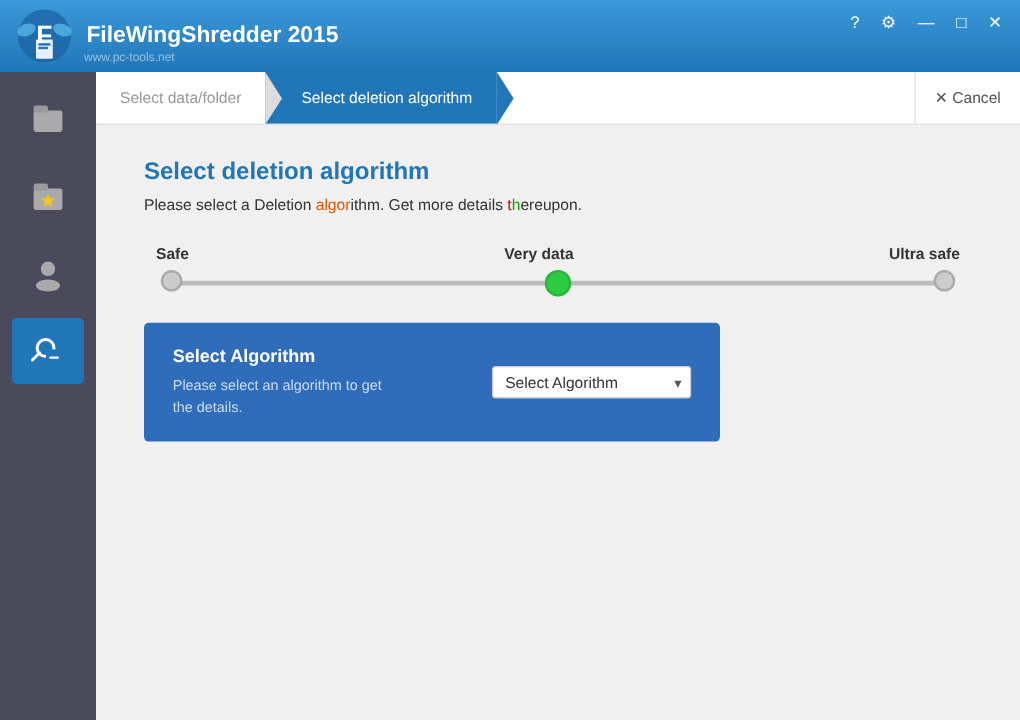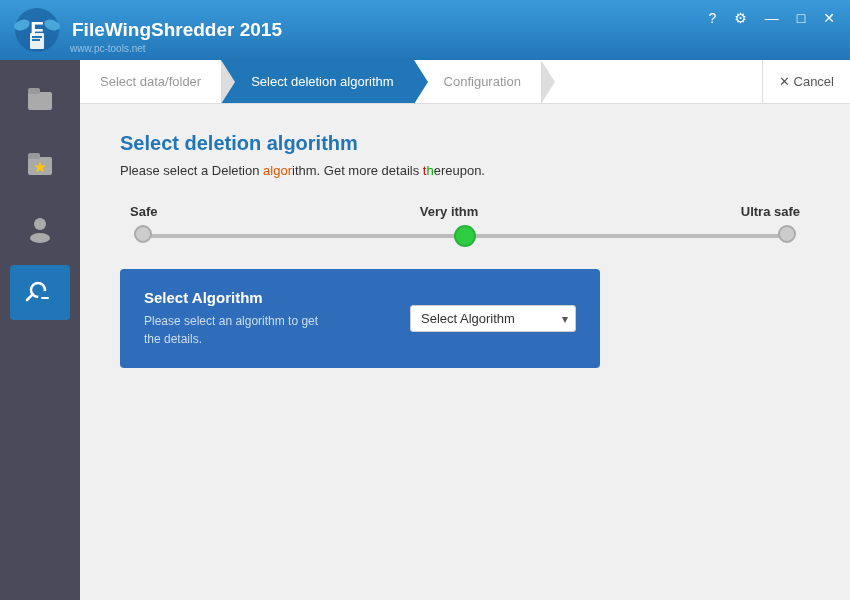--- a/index.html
+++ b/index.html
@@ -359,38 +359,35 @@
 
   <div class="content-area">
 
     <div class="steps-bar">
       <div class="step">
         <span>Select data/folder</span>
       </div>
       <div class="step active">
         <span>Select deletion algorithm</span>
       </div>
-      <div class="step">
-        <span>Configuration</span>
-      </div>
       <div class="step-cancel">
         <span>✕ Cancel</span>
       </div>
     </div>
 
     <div class="page-content">
       <div class="page-title">Select deletion algorithm</div>
       <div class="page-subtitle">
         <span>Please select a Deletion </span><span class="highlight-a">algor</span><span>ithm. Get more details </span><span class="highlight-b">t</span><span class="highlight-c">h</span><span>ereupon.</span>
       </div>
 
       <div class="slider-section">
         <div class="slider-labels">
           <span class="slider-label">Safe</span>
-          <span class="slider-label">Very ithm</span>
+          <span class="slider-label">Very data</span>
           <span class="slider-label">Ultra safe</span>
         </div>
         <div class="slider-track">
           <div class="slider-line"></div>
           <div class="slider-dots">
             <div class="slider-dot" style="margin-left:4px"></div>
             <div class="slider-dot selected" style="margin: 0 auto"></div>
             <div class="slider-dot" style="margin-right:4px"></div>
           </div>
         </div>

